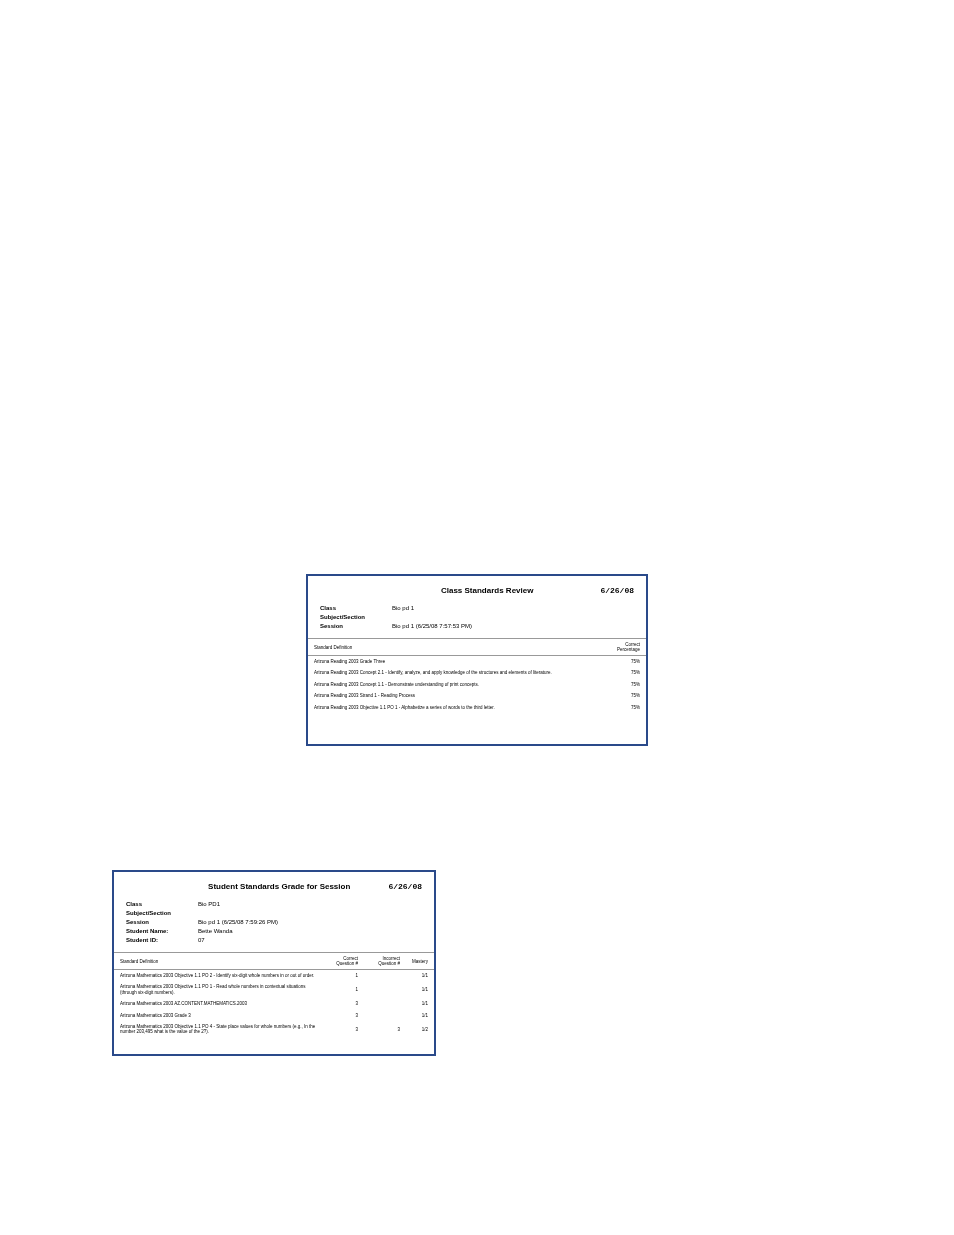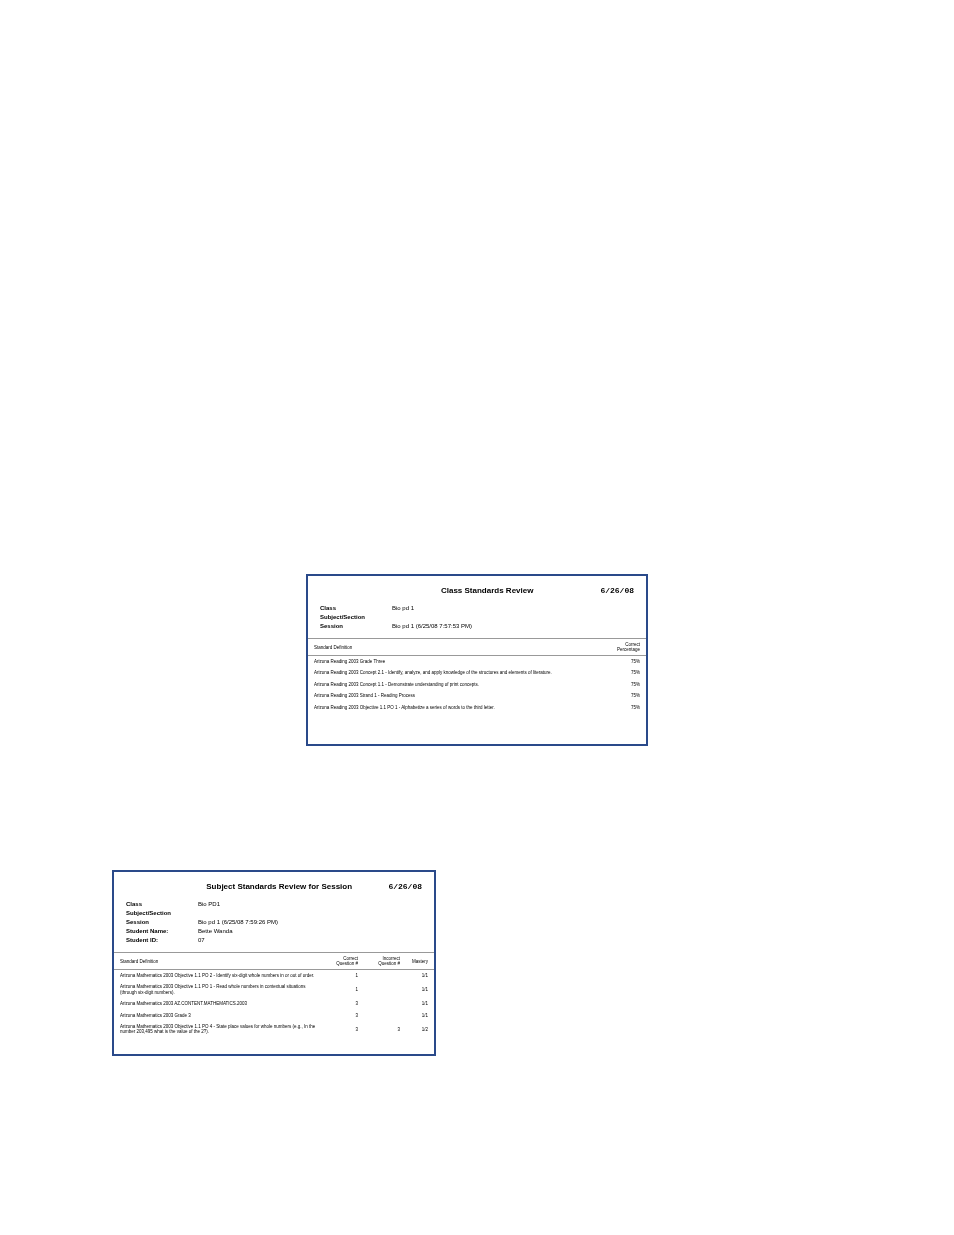--- a/index.html
+++ b/index.html
@@ -130,21 +130,21 @@
           <td>Arizona Reading 2003 Objective 1.1 PO 1 - Alphabetize a series of words to the third letter.</td>
           <td class="right">75%</td>
         </tr>
       </tbody>
   </table>
 </div>
 
 <div class="report-box report2">
   <div class="header-row">
     <div style="width:30px"></div>
-    <div class="header-title">Subject Standards Review for Session</div>
+    <div class="header-title">Student Standards Grade for Session</div>
     <div class="header-date">6/26/08</div>
   </div>
   <div class="meta">
     <div class="meta-row">
       <div class="meta-label">Class</div>
       <div class="meta-value">Bio PD1</div>
     </div>
     <div class="meta-row">
       <div class="meta-label">Subject/Section</div>
       <div class="meta-value"></div>

